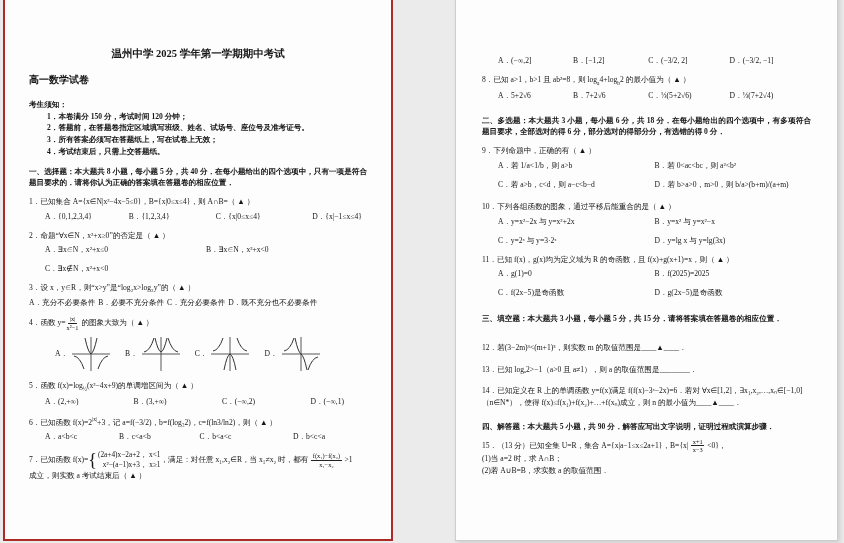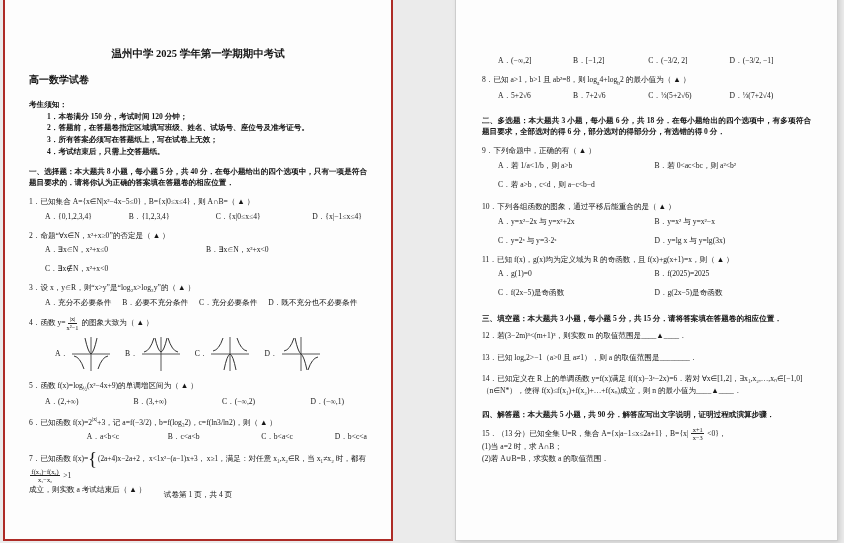--- a/index.html
+++ b/index.html
@@ -30,31 +30,31 @@
   .subtitle { font-size: 10px;  font-weight: bold; text-align: left; margin-top: 10px; }
   .notice-title { font-weight: bold; margin-top: 11px; }
   .notices { margin-left: 18px; font-weight: bold; }
   .section { font-weight: bold; margin-top: 8px; text-align: justify; }
   .q { margin-top: 7px; }
   .stem { display: block; }
   .opts { margin-left: 16px; margin-top: 3px; display: grid; }
   .g4a { grid-template-columns: 26% 27% 30% 17%; }
   .g4b { grid-template-columns: 24% 24% 26% 26%; }
   .g4c { grid-template-columns: 25% 25% 25% 25%; gap: 8px; }
-  .g4d { grid-template-columns: 23% 25% 29% 23%; text-align: right; }
+  .g4d { grid-template-columns: 23% 25% 29% 23%; }
   .g2  { grid-template-columns: 50% 50%; row-gap: 7px; }
-  .opts-inline { margin-left: 16px; margin-top: 3px; display: flex; gap: 11px; }
+  .opts-inline { margin-top: 3px; display: flex; gap: 3px; }
 
   .frac { display: inline-flex; flex-direction: column; align-items: center; vertical-align: middle; font-size: 6.4px; line-height: 1.15; margin: 0 1px; }
   .frac .num { border-bottom: 0.8px solid #222; padding: 0 1.5px; }
   sub { font-size: 5.5px; } sup { font-size: 5.5px; }
 
   .piece { display: inline-flex; align-items: center; vertical-align: middle; }
   .brace { font-size: 18px; font-weight: 400; line-height: 1; margin-right: 1px; }
-  .pw { display: inline-flex; flex-direction: row; font-size: 7.3px; line-height: 1.4; align-items: flex-end; }
+  .pw { display: inline-flex; flex-direction: column; font-size: 7.3px; line-height: 1.4; align-items: flex-end; }
 
   .graphs { display: flex; align-items: center; gap: 13px; margin: 4px 0 2px 26px; }
   .gopt { display: flex; align-items: center; gap: 2px; }
   .graphs svg { display: block; }
 
   .pgfoot { position: absolute; left: 0; right: 0; bottom: 38px; text-align: center; font-size: 7.6px; }
 </style>
 </head>
 <body>
 
@@ -186,21 +186,20 @@
               <span>x²−(a−1)x+3，   x≥1</span>
             </span>
           </span><span>，满足：对任意 x₁,x₂∈R，当 x₁≠x₂ 时，都有 </span><span class="frac">
             <span class="num">f(x₁)−f(x₂)</span>
             <span>x₁−x₂</span>
           </span><span> &gt;1</span>
       </span>
       <span class="stem">成立，则实数 a 考试结束后（ ▲ ）</span>
     </div>
 
-    <div class="pgfoot">试卷第 1 页，共 4 页</div>
   </div>
 </div>
 
 <div class="page" id="page2">
   <div class="inner">
 
     <div class="opts g4b" style="margin-top:62px">
       <span>A．(−∞,2]</span>
       <span>B．[−1,2]</span>
       <span>C．(−3/2, 2]</span>
@@ -220,20 +219,21 @@
     </div>
 
     <div class="section" style="margin-top:13px">二、多选题：本大题共 3 小题，每小题 6 分，共 18 分．在每小题给出的四个选项中，有多项符合题目要求，全部选对的得 6 分，部分选对的得部分分，有选错的得 0 分．</div>
 
     <div class="q">
       <span class="stem">9．下列命题中，正确的有（ ▲ ）</span>
       <div class="opts g2">
         <span>A．若 1/a&lt;1/b，则 a&gt;b</span>
         <span>B．若 0&lt;ac&lt;bc，则 a²&lt;b²</span>
         <span>C．若 a&gt;b，c&lt;d，则 a−c&lt;b−d</span>
+        <span>D．若 b&gt;a&gt;0，m&gt;0，则 b/a&gt;(b+m)/(a+m)</span>
       </div>
     </div>
 
     <div class="q" style="margin-top:11px">
       <span class="stem">10．下列各组函数的图象，通过平移后能重合的是（ ▲ ）</span>
       <div class="opts g2">
         <span>A．y=x²−2x 与 y=x²+2x</span>
         <span>B．y=x² 与 y=x²−x</span>
         <span>C．y=2ˣ 与 y=3·2ˣ</span>
         <span>D．y=lg x 与 y=lg(3x)</span>
@@ -245,21 +245,21 @@
       <div class="opts g2">
         <span>A．g(1)=0</span>
         <span>B．f(2025)=2025</span>
         <span>C．f(2x−5)是奇函数</span>
         <span>D．g(2x−5)是奇函数</span>
       </div>
     </div>
 
     <div class="section" style="margin-top:14px">三、填空题：本大题共 3 小题，每小题 5 分，共 15 分．请将答案填在答题卷的相应位置．</div>
 
-    <div class="q" style="margin-top:5px">
+    <div class="q" style="margin-top:17px">
       <span class="stem">12．若(3−2m)³&lt;(m+1)³，则实数 m 的取值范围是____▲____．</span>
     </div>
     <div class="q" style="margin-top:10px">
       <span class="stem">13．已知 logₐ2&gt;−1（a&gt;0 且 a≠1），则 a 的取值范围是________．</span>
     </div>
     <div class="q" style="margin-top:10px">
       <span class="stem">14．已知定义在 R 上的单调函数 y=f(x)满足 f(f(x)−3ˣ−2x)=6．若对 ∀x∈[1,2]，∃x₁,x₂,…,xₙ∈[−1,0]（n∈N*），使得 f(x)≤f(x₁)+f(x₂)+…+f(xₙ)成立，则 n 的最小值为____▲____．</span>
     </div>
 
     <div class="section" style="margin-top:12px">四、解答题：本大题共 5 小题，共 90 分．解答应写出文字说明，证明过程或演算步骤．</div>

